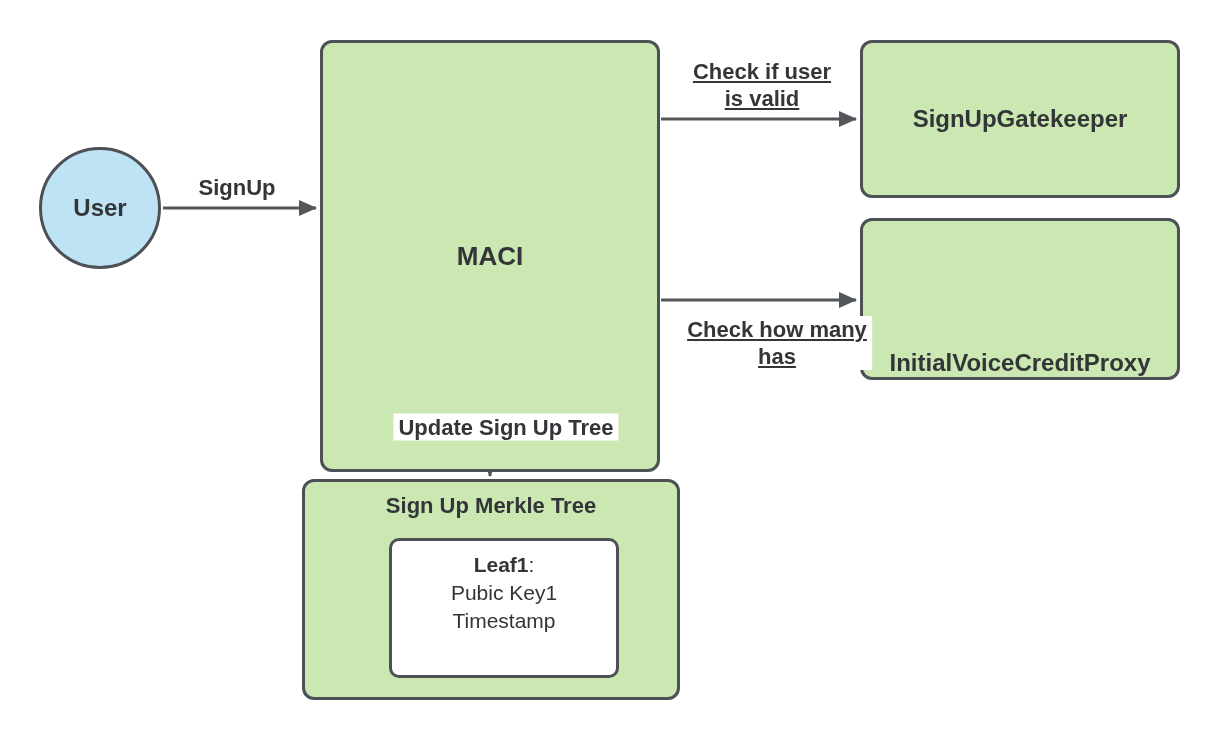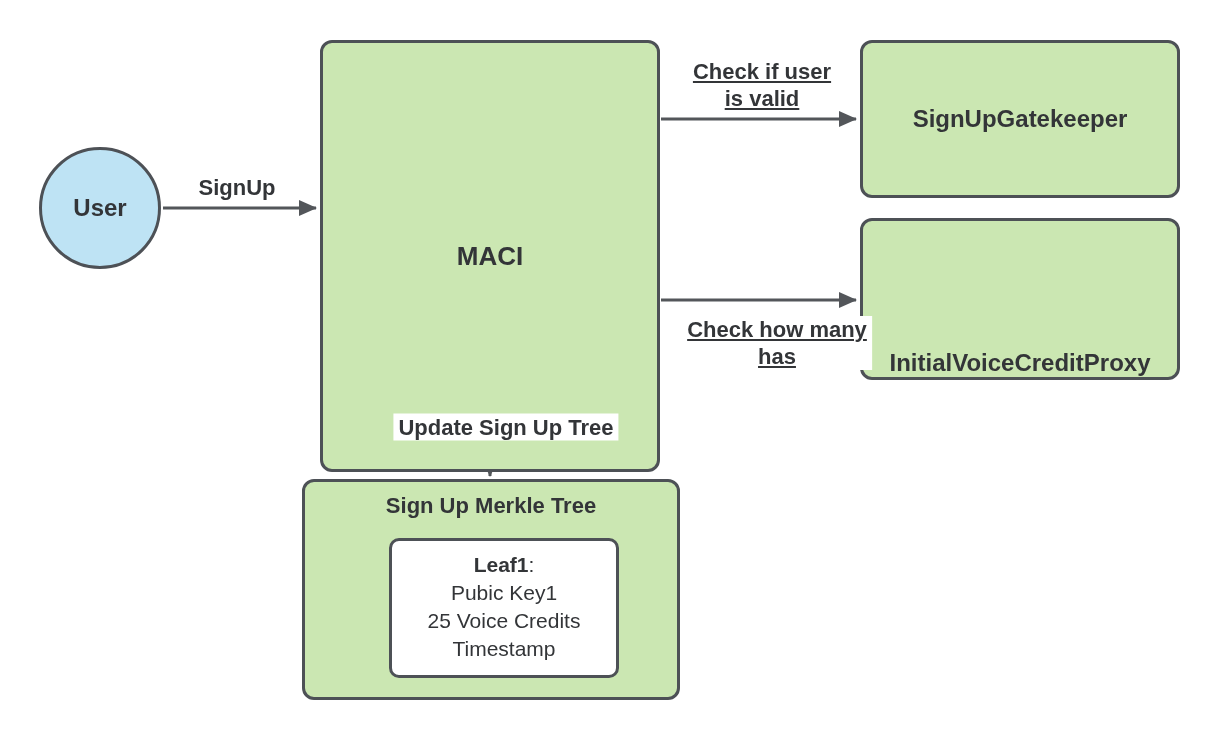--- a/index.html
+++ b/index.html
@@ -97,21 +97,20 @@
 
   <div class="node node-merkle">
     <span>Sign Up Merkle Tree</span>
   </div>
 
   <div class="leaf">
     <div>
       <span class="b">Leaf1</span><span>:</span>
     </div>
     <div>Pubic Key1</div>
-    <div>25 Voice Credits</div>
     <div>Timestamp</div>
   </div>
 
   <div class="edge-label lbl-signup">SignUp</div>
 
   <div class="edge-label lbl-check-valid">
     <span>Check if user</span>
     <span>is valid</span>
   </div>
 

